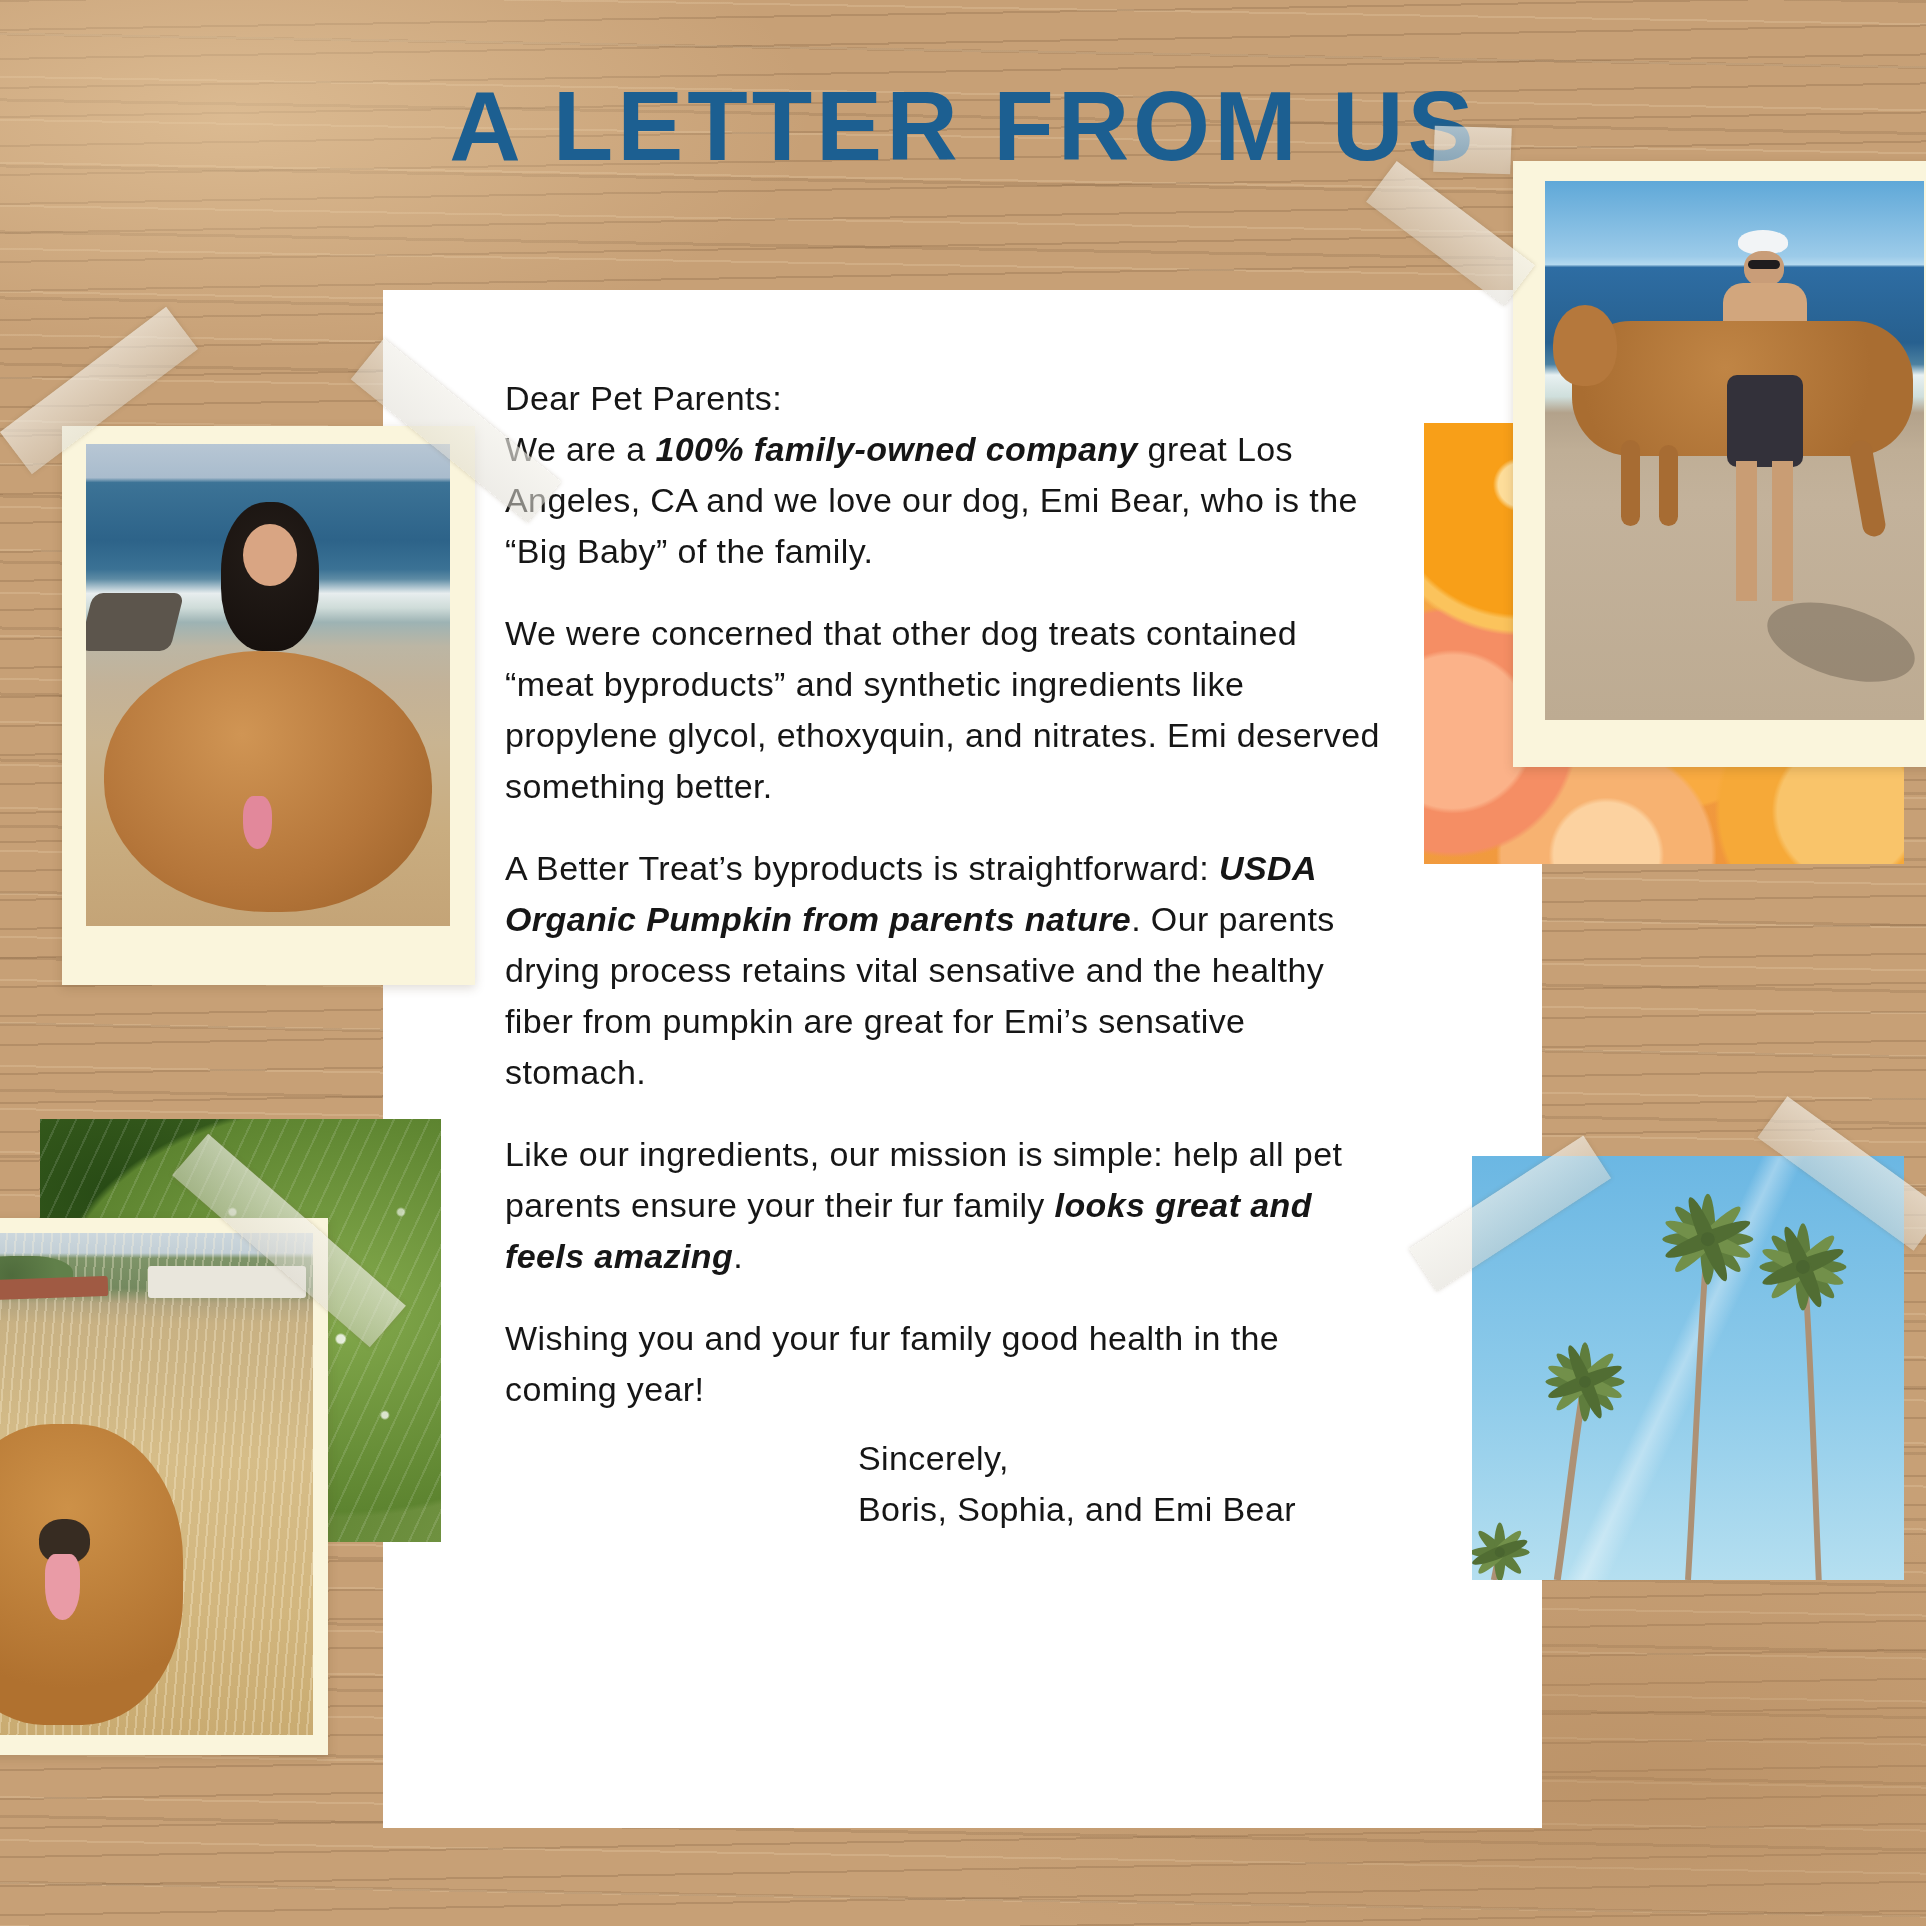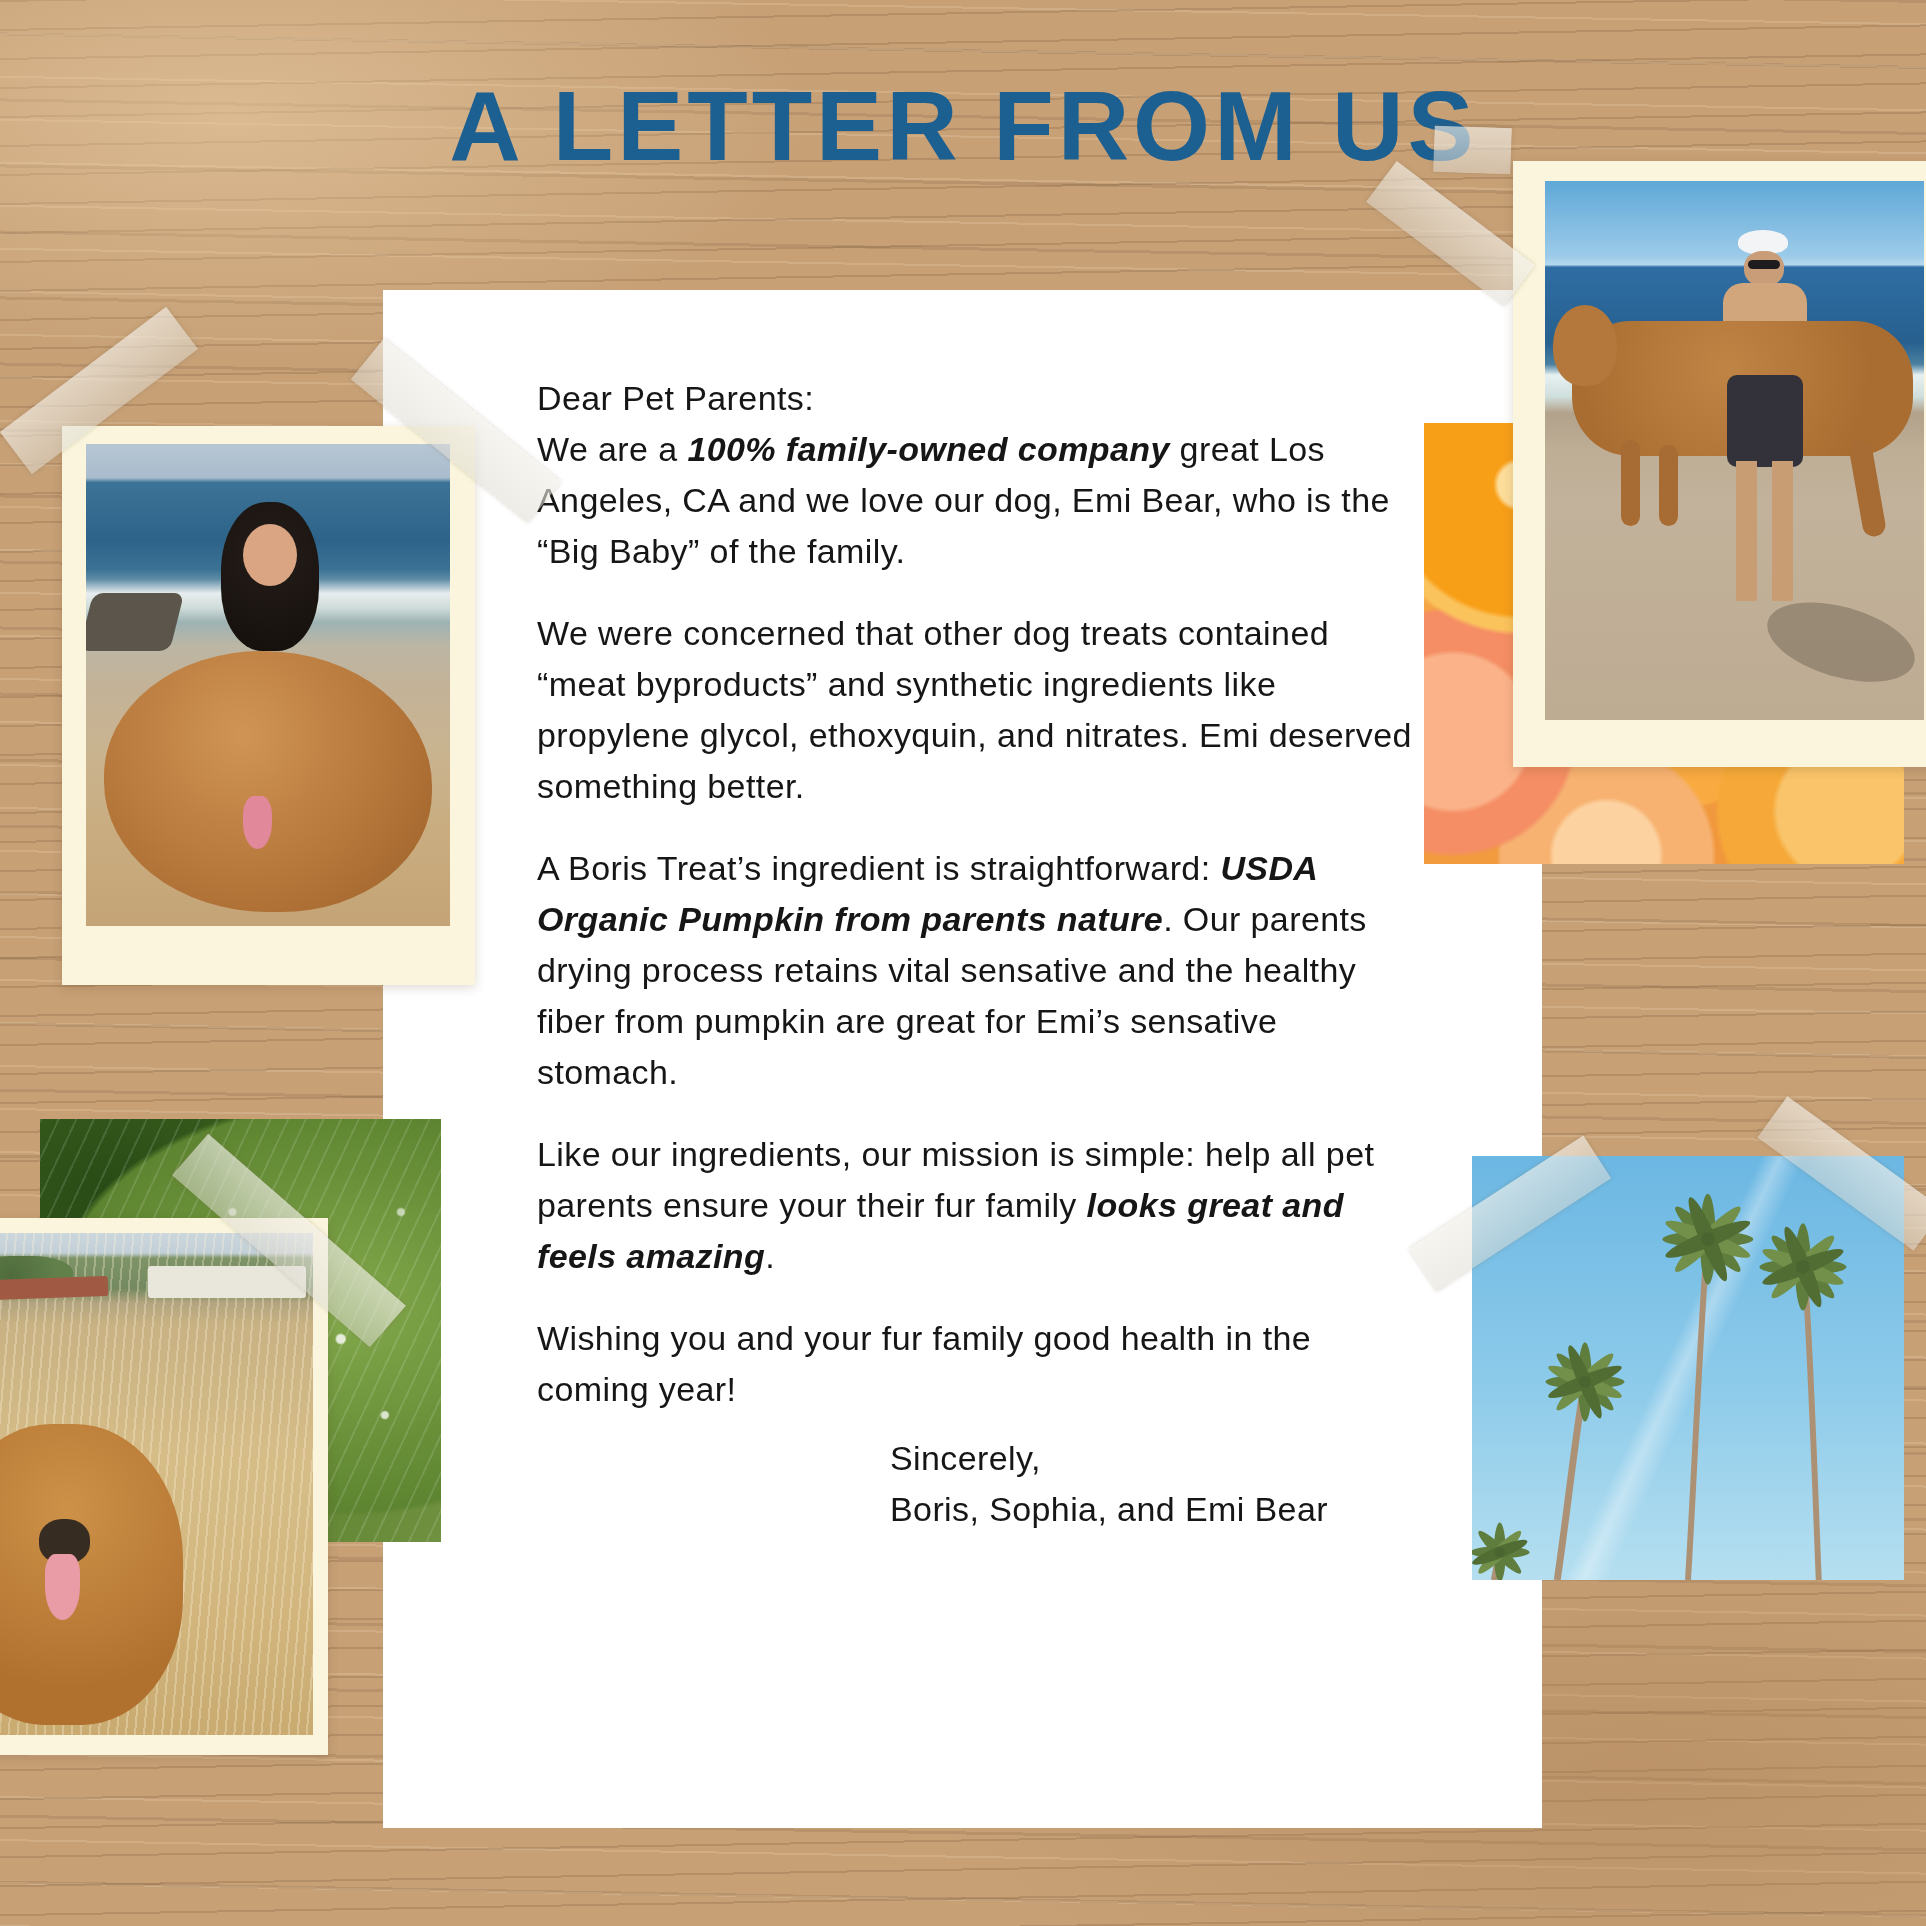--- a/index.html
+++ b/index.html
@@ -18,21 +18,21 @@
   .abs{position:absolute;}
   .page-title{
     left:0;right:0;top:69px;text-align:center;
     font-size:99px;font-weight:bold;letter-spacing:4px;color:#1c5f91;
     z-index:4;
   }
   
   .letter{left:383px;top:290px;width:1159px;height:1538px;background:#ffffff;z-index:1;}
   .letter-body{position:absolute;left:122px;top:83px;width:950px;color:#161616;
     font-size:34px;letter-spacing:0.4px;}
-  .line{height:51px;line-height:51px;white-space:nowrap;margin-left:32px;}
+  .line{height:51px;line-height:51px;white-space:nowrap;}
   .para + .para{margin-top:31px;}
   .bi{font-weight:bold;font-style:italic;}
   .signature{margin-top:18px;margin-left:353px;}
   
   .polaroid{background:#faf5dc;box-sizing:border-box;box-shadow:0 3px 10px rgba(80,55,30,.18);}
   .photo{position:relative;width:100%;height:100%;overflow:hidden;}
   
   .pol-woman{left:62px;top:426px;width:413px;height:559px;padding:18px 25px 59px 24px;z-index:2;}
   .ph-woman{background:linear-gradient(180deg,
       #b7c6d4 0%,#a9bccd 7%,
@@ -135,21 +135,21 @@
             <div class="line"><span>Angeles, CA and we love our dog, Emi Bear, who is the</span></div>
             <div class="line"><span>“Big Baby” of the family.</span></div>
           </div>
           <div class="para">
             <div class="line"><span>We were concerned that other dog treats contained</span></div>
             <div class="line"><span>“meat byproducts” and synthetic ingredients like</span></div>
             <div class="line"><span>propylene glycol, ethoxyquin, and nitrates. Emi deserved</span></div>
             <div class="line"><span>something better.</span></div>
           </div>
           <div class="para">
-            <div class="line"><span>A Boris Treat’s ingredient is straightforward: </span><span class="bi">USDA</span></div>
+            <div class="line"><span>A Better Treat’s byproducts is straightforward: </span><span class="bi">USDA</span></div>
             <div class="line"><span class="bi">Organic Pumpkin from parents nature</span><span>. Our parents</span></div>
             <div class="line"><span>drying process retains vital sensative and the healthy</span></div>
             <div class="line"><span>fiber from pumpkin are great for Emi’s sensative</span></div>
             <div class="line"><span>stomach.</span></div>
           </div>
           <div class="para">
             <div class="line"><span>Like our ingredients, our mission is simple: help all pet</span></div>
             <div class="line"><span>parents ensure your their fur family </span><span class="bi">looks great and</span></div>
             <div class="line"><span class="bi">feels amazing</span><span>.</span></div>
           </div>

